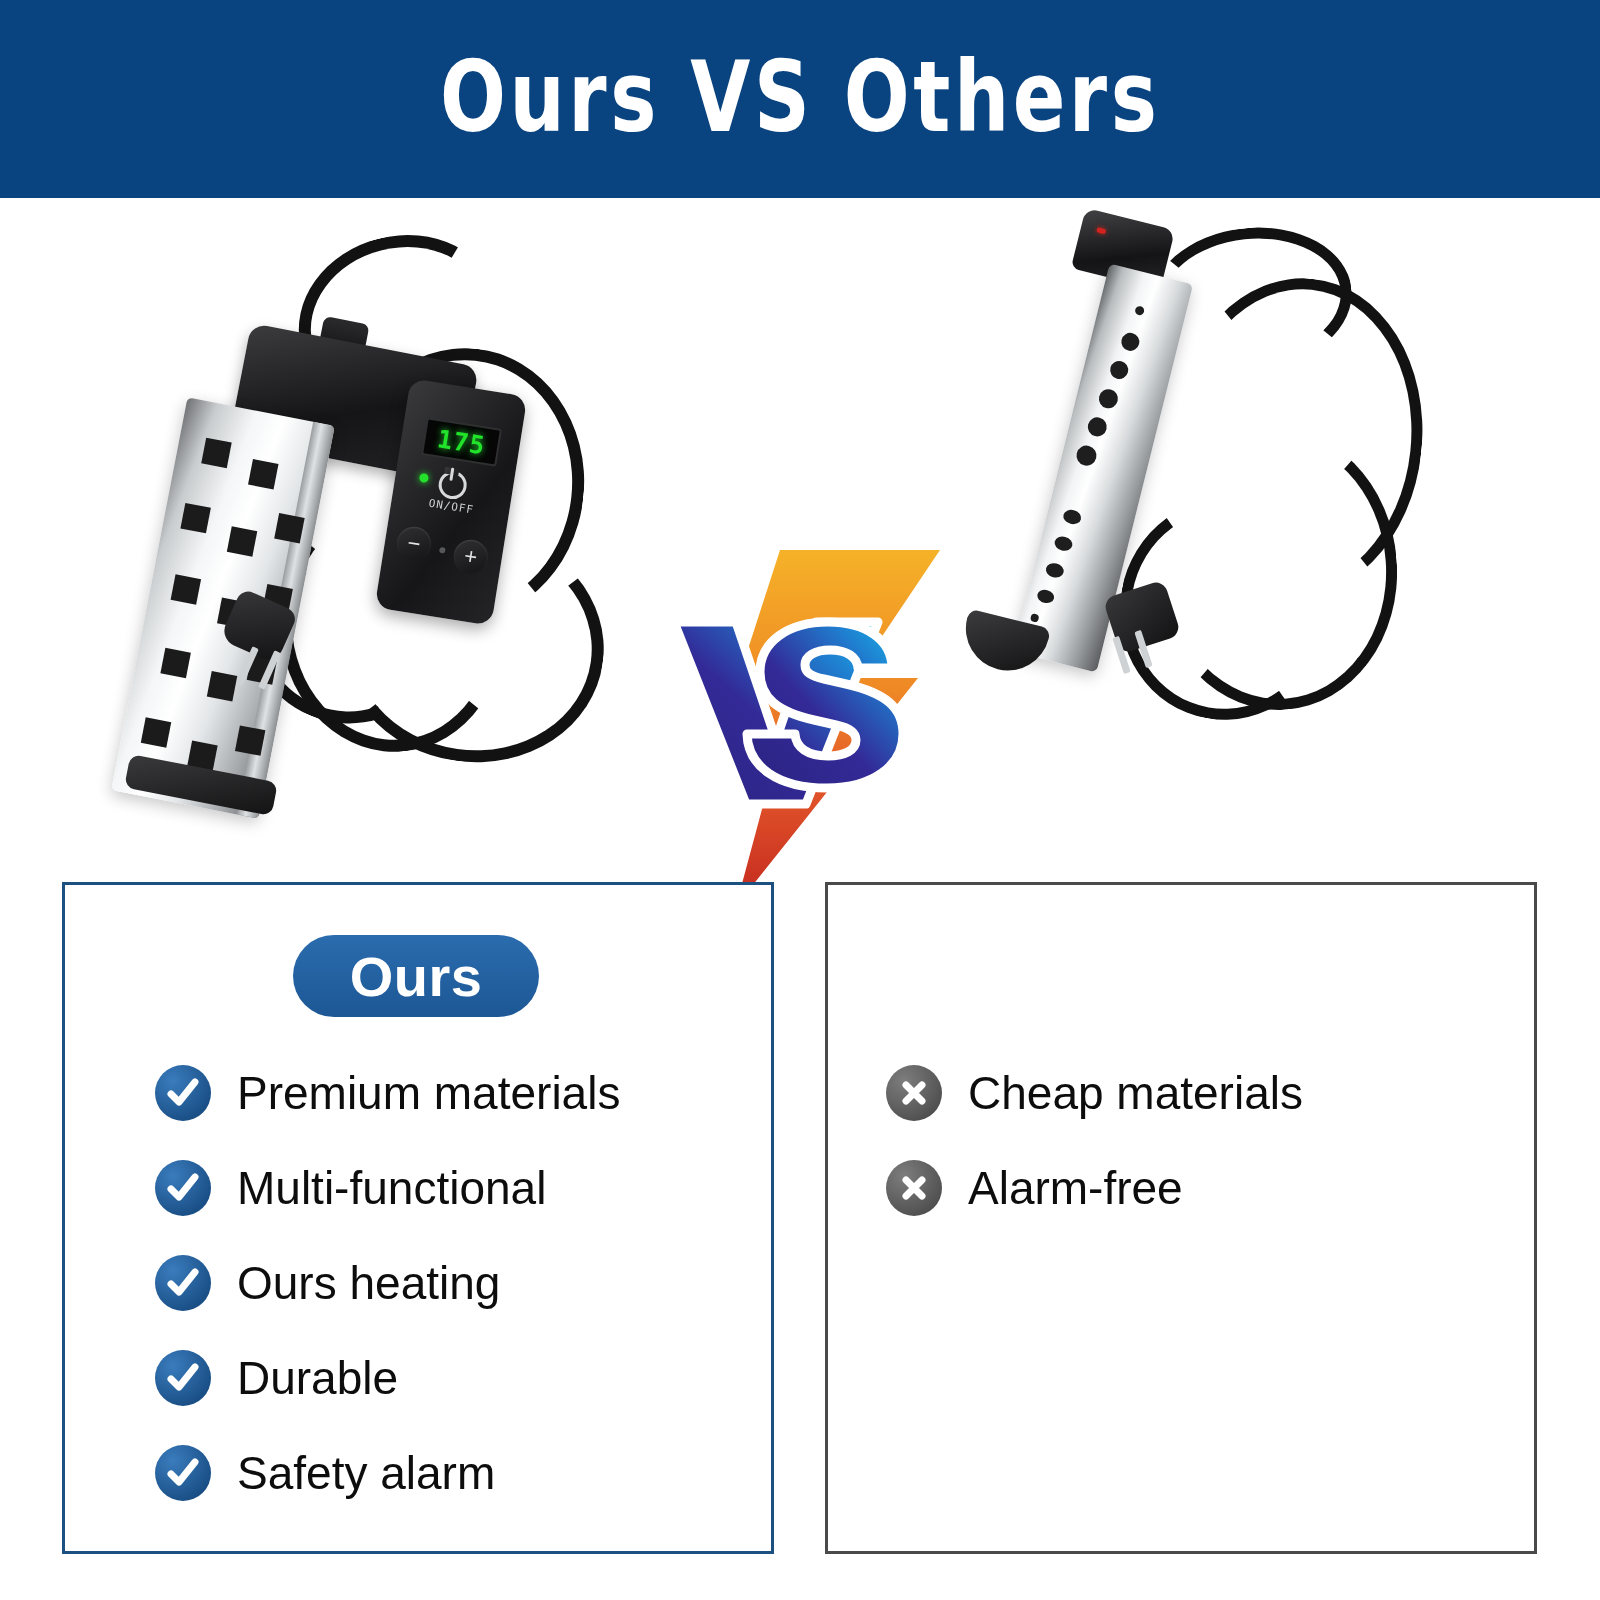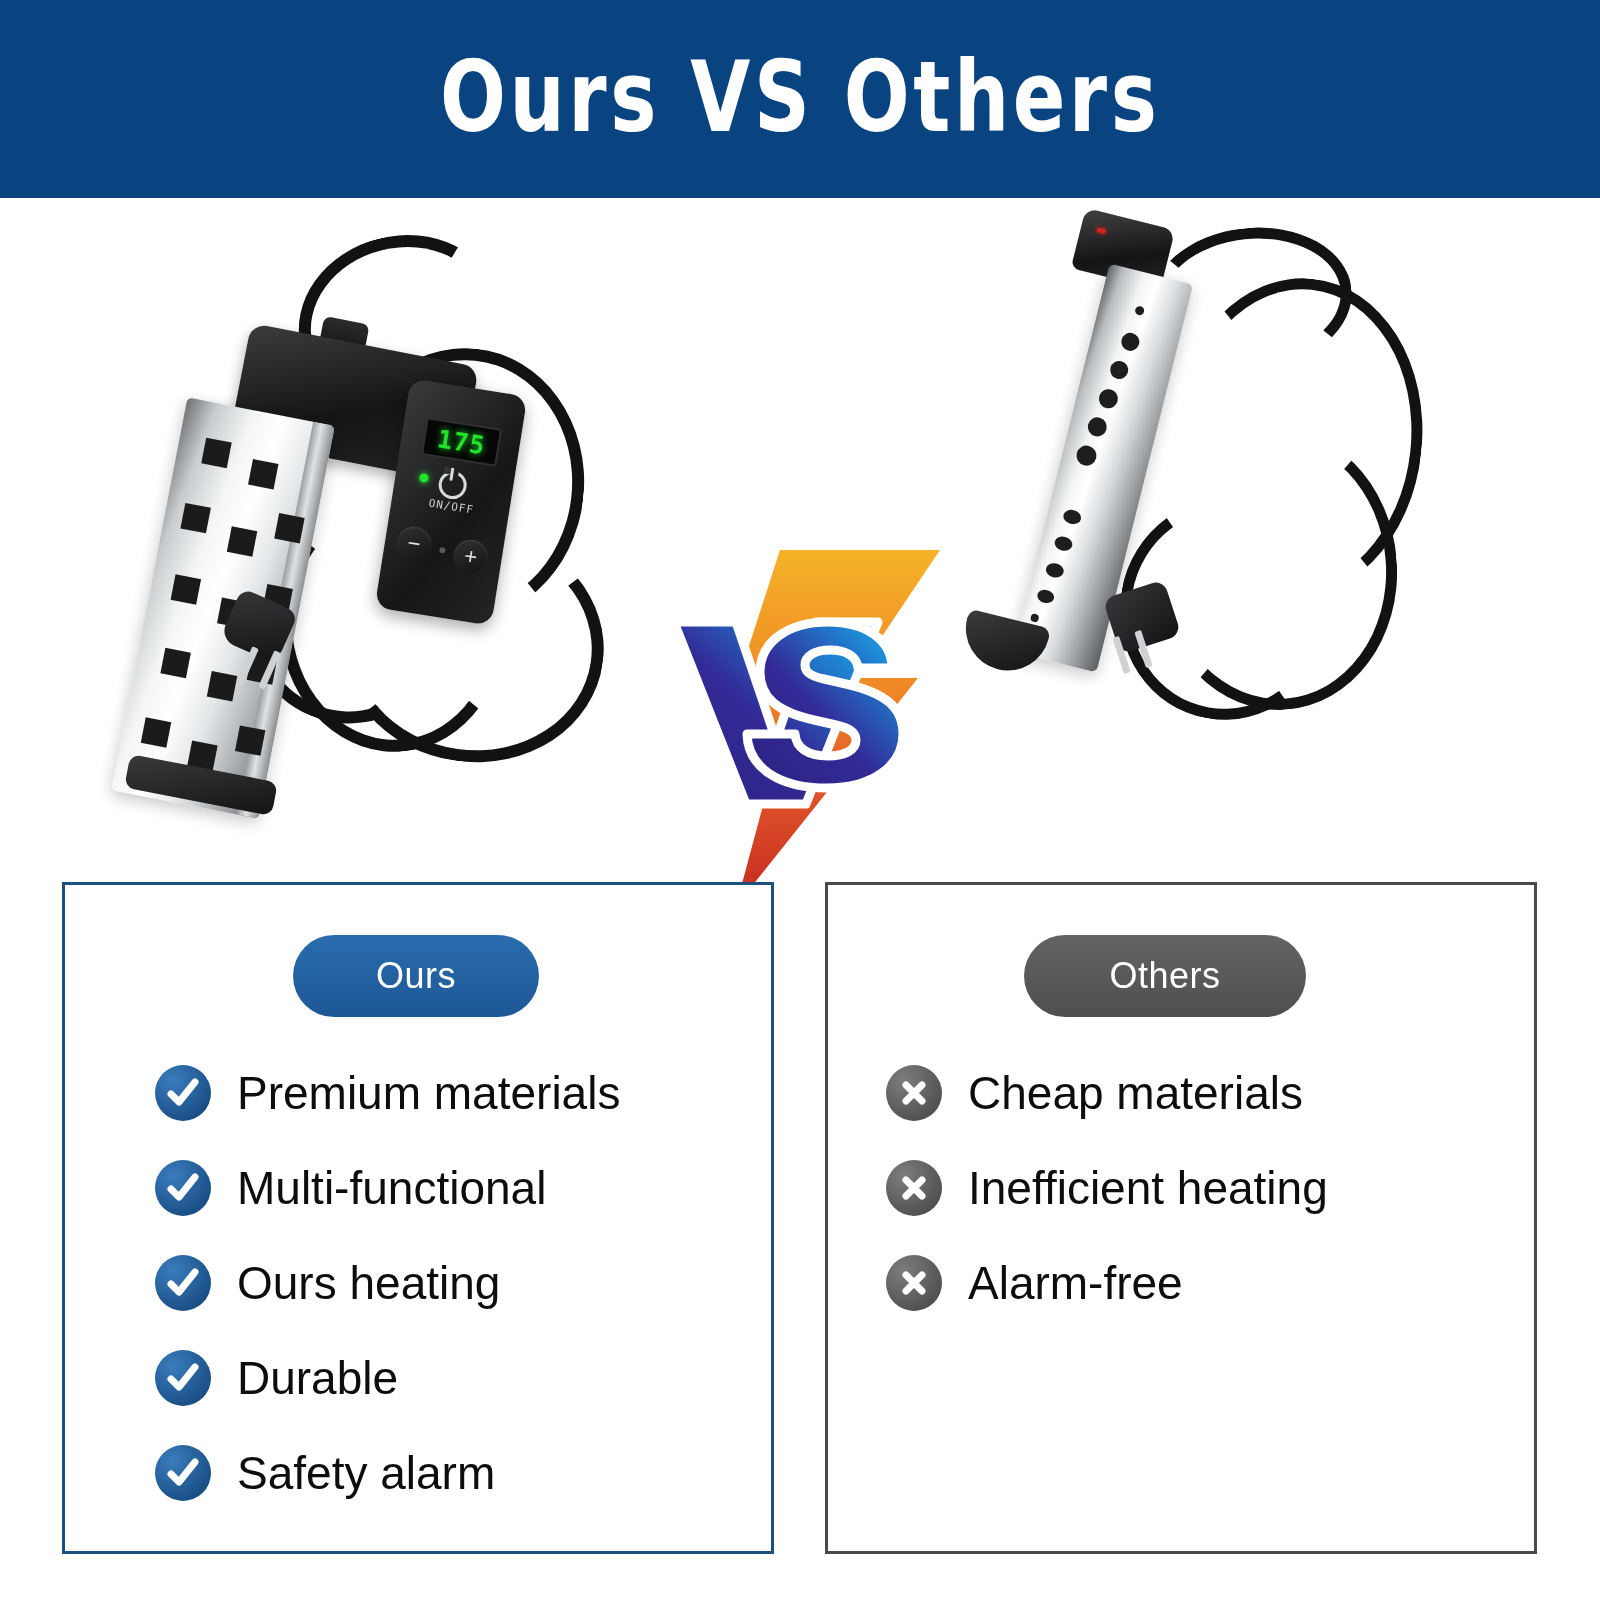--- a/index.html
+++ b/index.html
@@ -179,21 +179,21 @@
   
   .card{
     position:absolute;top:882px;height:672px;
     background:#ffffff;box-sizing:border-box;
   }
   .card-ours{left:62px;width:712px;border:3px solid #1b5080;}
   .card-others{left:825px;width:712px;border:3px solid #4a4a4a;}
   .pill{
     position:absolute;top:50px;height:82px;border-radius:41px;
     display:flex;align-items:center;justify-content:center;
-    color:#ffffff;font-size:36px;font-weight:normal;
+    color:#ffffff;font-size:56px;font-weight:bold;
     letter-spacing:.5px;
   }
   .pill-ours{left:228px;width:246px;background:linear-gradient(180deg,#2a6cae,#1d5795);}
   .pill-others{left:196px;width:282px;background:linear-gradient(180deg,#636363,#4f4f4f);}
   .feature-list{
     position:absolute;left:0;top:160px;width:100%;
   }
   .feature-row{
     display:flex;align-items:center;height:95px;
   }
@@ -378,40 +378,31 @@
         <svg width="34" height="34" viewBox="0 0 34 34">
             <path d="M5 18 L13 26 L29 6" fill="none" stroke="#ffffff" stroke-width="7" stroke-linecap="round" stroke-linejoin="round"></path>
           </svg>
       </span>
       <span class="feature-text">Safety alarm</span>
     </div>
   </div>
 </div>
 
 <div class="card card-others">
-  <div class="pill pill-others">Others</div>
   <div class="feature-list">
     <div class="feature-row others">
       <span class="badge badge-x">
         <svg width="30" height="30" viewBox="0 0 30 30">
             <path d="M7 7 L23 23 M23 7 L7 23" fill="none" stroke="#ffffff" stroke-width="7" stroke-linecap="round"></path>
           </svg>
       </span>
       <span class="feature-text">Cheap materials</span>
     </div>
     <div class="feature-row others">
       <span class="badge badge-x">
         <svg width="30" height="30" viewBox="0 0 30 30">
             <path d="M7 7 L23 23 M23 7 L7 23" fill="none" stroke="#ffffff" stroke-width="7" stroke-linecap="round"></path>
           </svg>
       </span>
-      <span class="feature-text">Inefficient heating</span>
-    </div>
-    <div class="feature-row others">
-      <span class="badge badge-x">
-        <svg width="30" height="30" viewBox="0 0 30 30">
-            <path d="M7 7 L23 23 M23 7 L7 23" fill="none" stroke="#ffffff" stroke-width="7" stroke-linecap="round"></path>
-          </svg>
-      </span>
       <span class="feature-text">Alarm-free</span>
     </div>
   </div>
 </div>
 
 </body></html>

